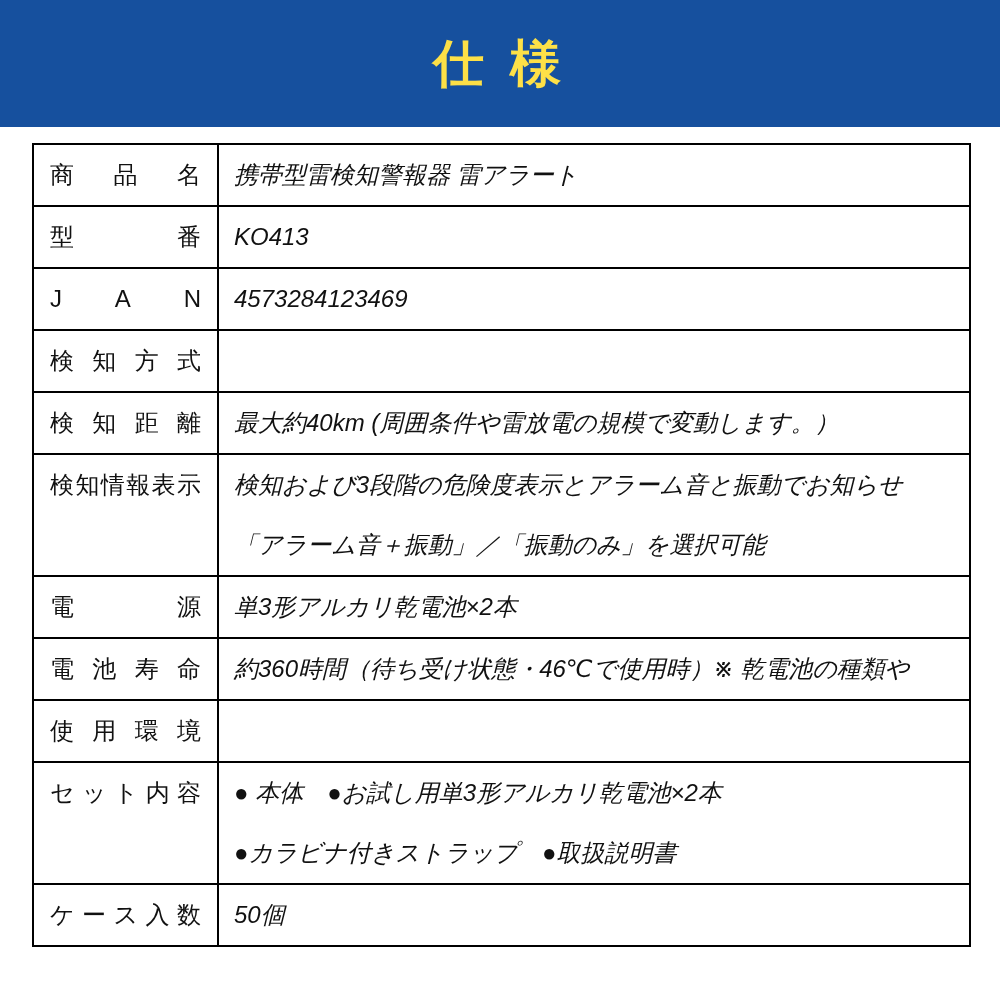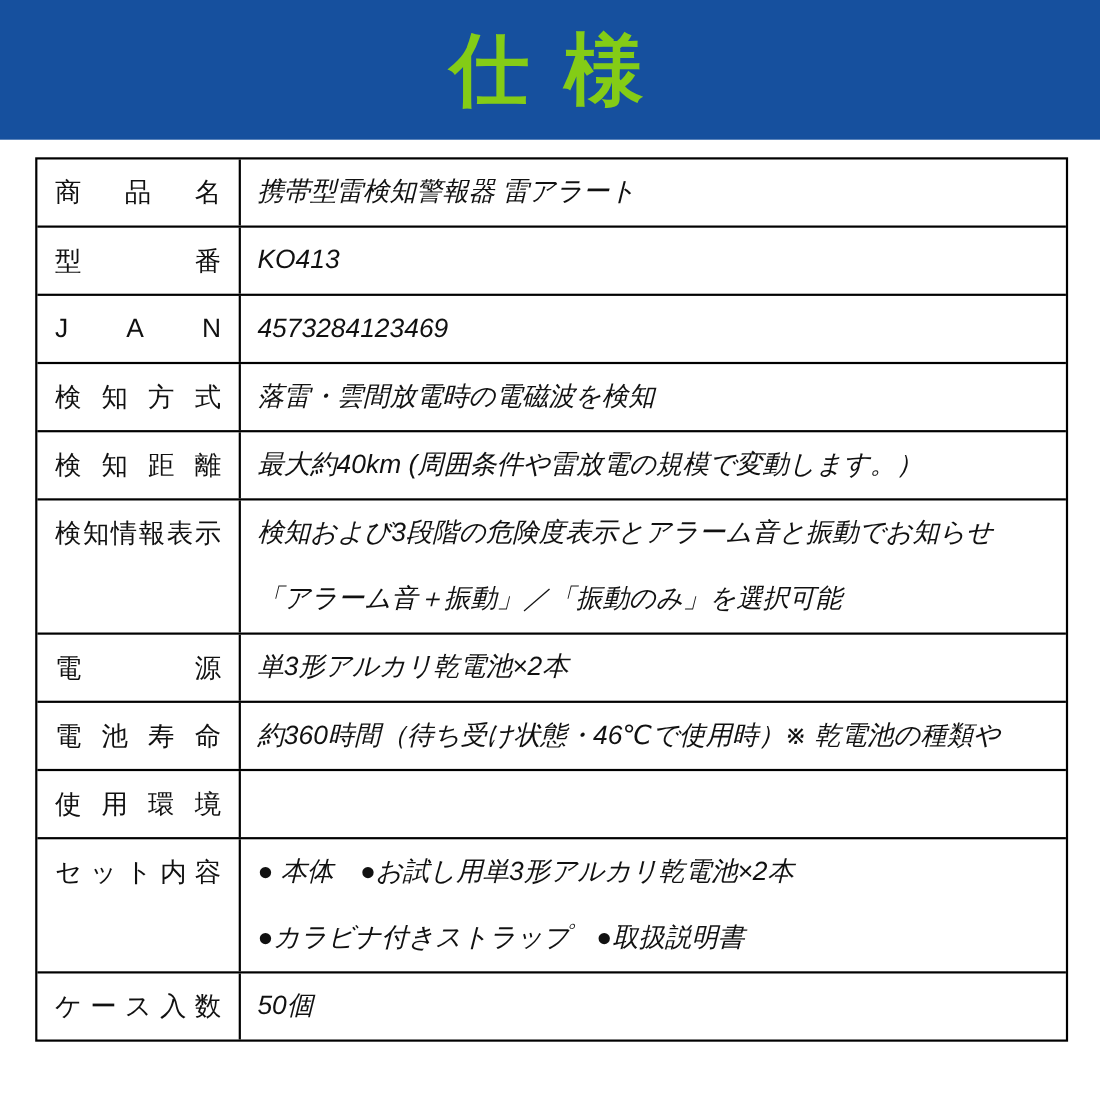--- a/index.html
+++ b/index.html
@@ -13,22 +13,22 @@
   .banner {
     position: absolute;
     left: 0; top: 0;
     width: 1000px; height: 127px;
     background: #16509E;
     display: flex;
     align-items: center;
     justify-content: center;
   }
   .banner-title {
-    color: #84cc16;
-    font-size: 72px;
+    color: #fde047;
+    font-size: 51px;
     font-weight: bold;
     letter-spacing: 6px;
     line-height: 1;
   }
   .spec-table {
     position: absolute;
     left: 32px; top: 143px;
     width: 939px;
     border: 2px solid #000000;
     background: #ffffff;
@@ -116,23 +116,20 @@
 
   <div class="row">
     <div class="label-cell">
       <div class="label-inner">
           <span>検</span>
           <span>知</span>
           <span>方</span>
           <span>式</span>
         </div>
     </div>
-    <div class="value-cell">
-        <div class="value-line">落雷・雲間放電時の電磁波を検知</div>
-      </div>
   </div>
 
   <div class="row">
     <div class="label-cell">
       <div class="label-inner">
           <span>検</span>
           <span>知</span>
           <span>距</span>
           <span>離</span>
         </div>

